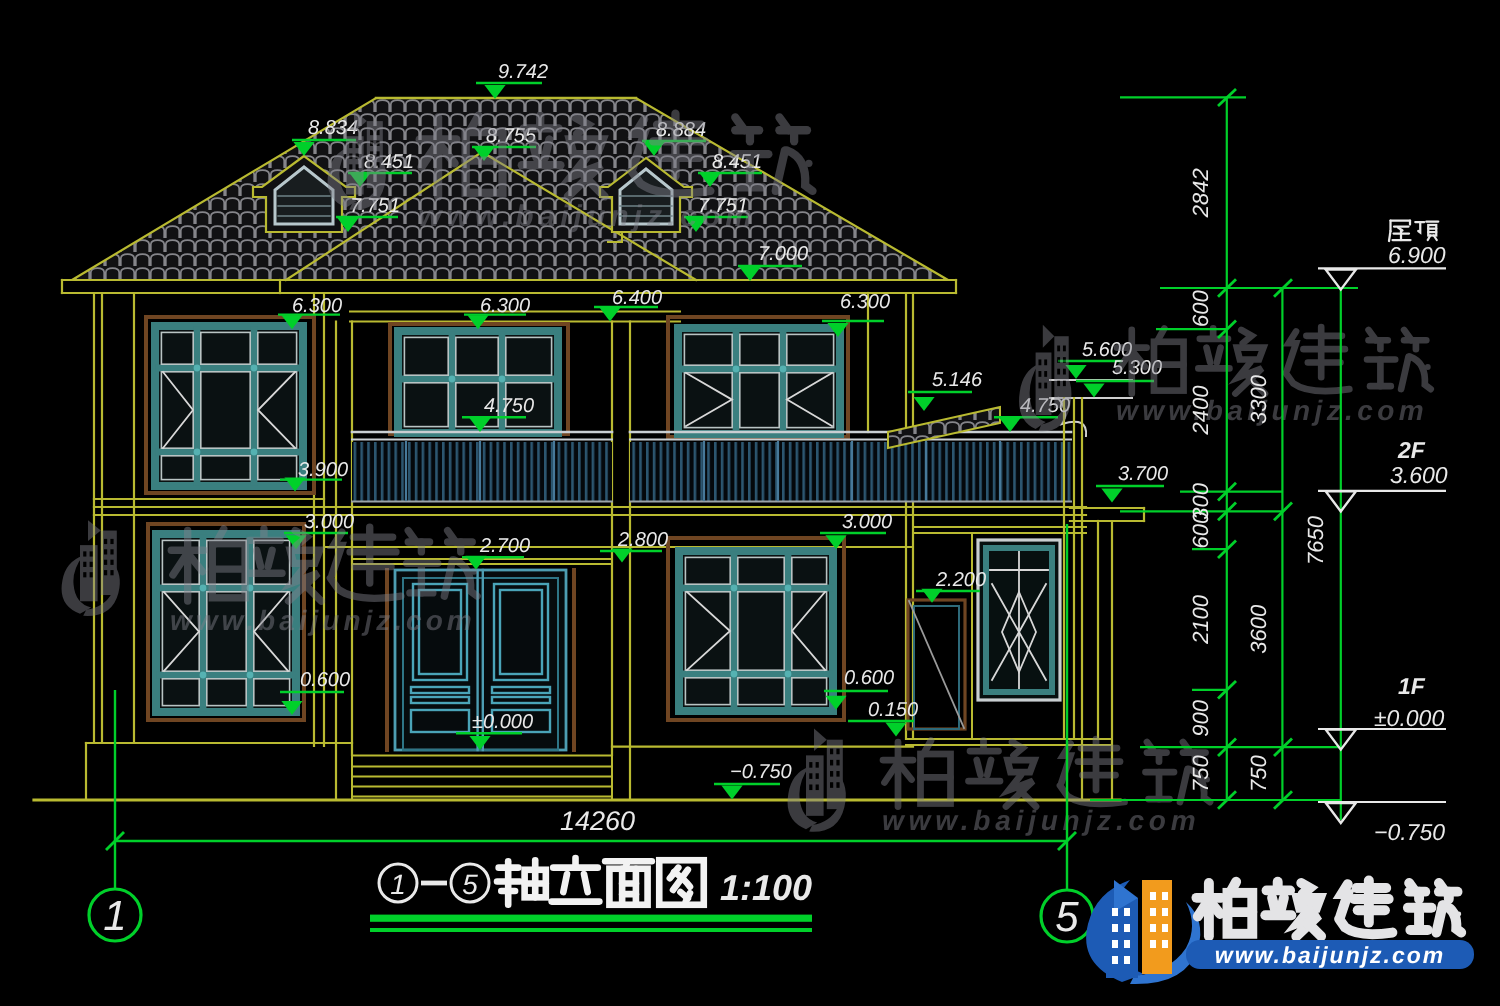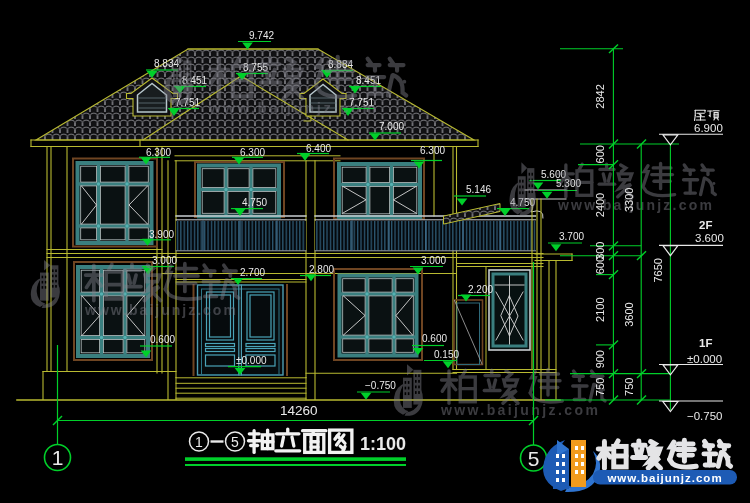--- a/index.html
+++ b/index.html
@@ -1,17 +1,17 @@
 <!DOCTYPE html>
 <html><head>
 <meta charset="utf-8">
 <style>
 html,body{margin:0;padding:0;background:#000;}
 #page{position:relative;width:750px;height:503px;background:#000;overflow:hidden;
-font-family:"Liberation Sans", sans-serif;}
+font-family:"Liberation Sans", sans-serif;font-style:italic;}
 svg{position:absolute;left:0;top:0;}
 text{font-family:"Liberation Sans", sans-serif;}
 </style>
 </head>
 <body>
 <div id="page">
 <svg width="750" height="503" viewBox="0 0 750 503">
 <defs>
 
 <pattern id="tiles" width="7.5" height="7.0" patternUnits="userSpaceOnUse">

